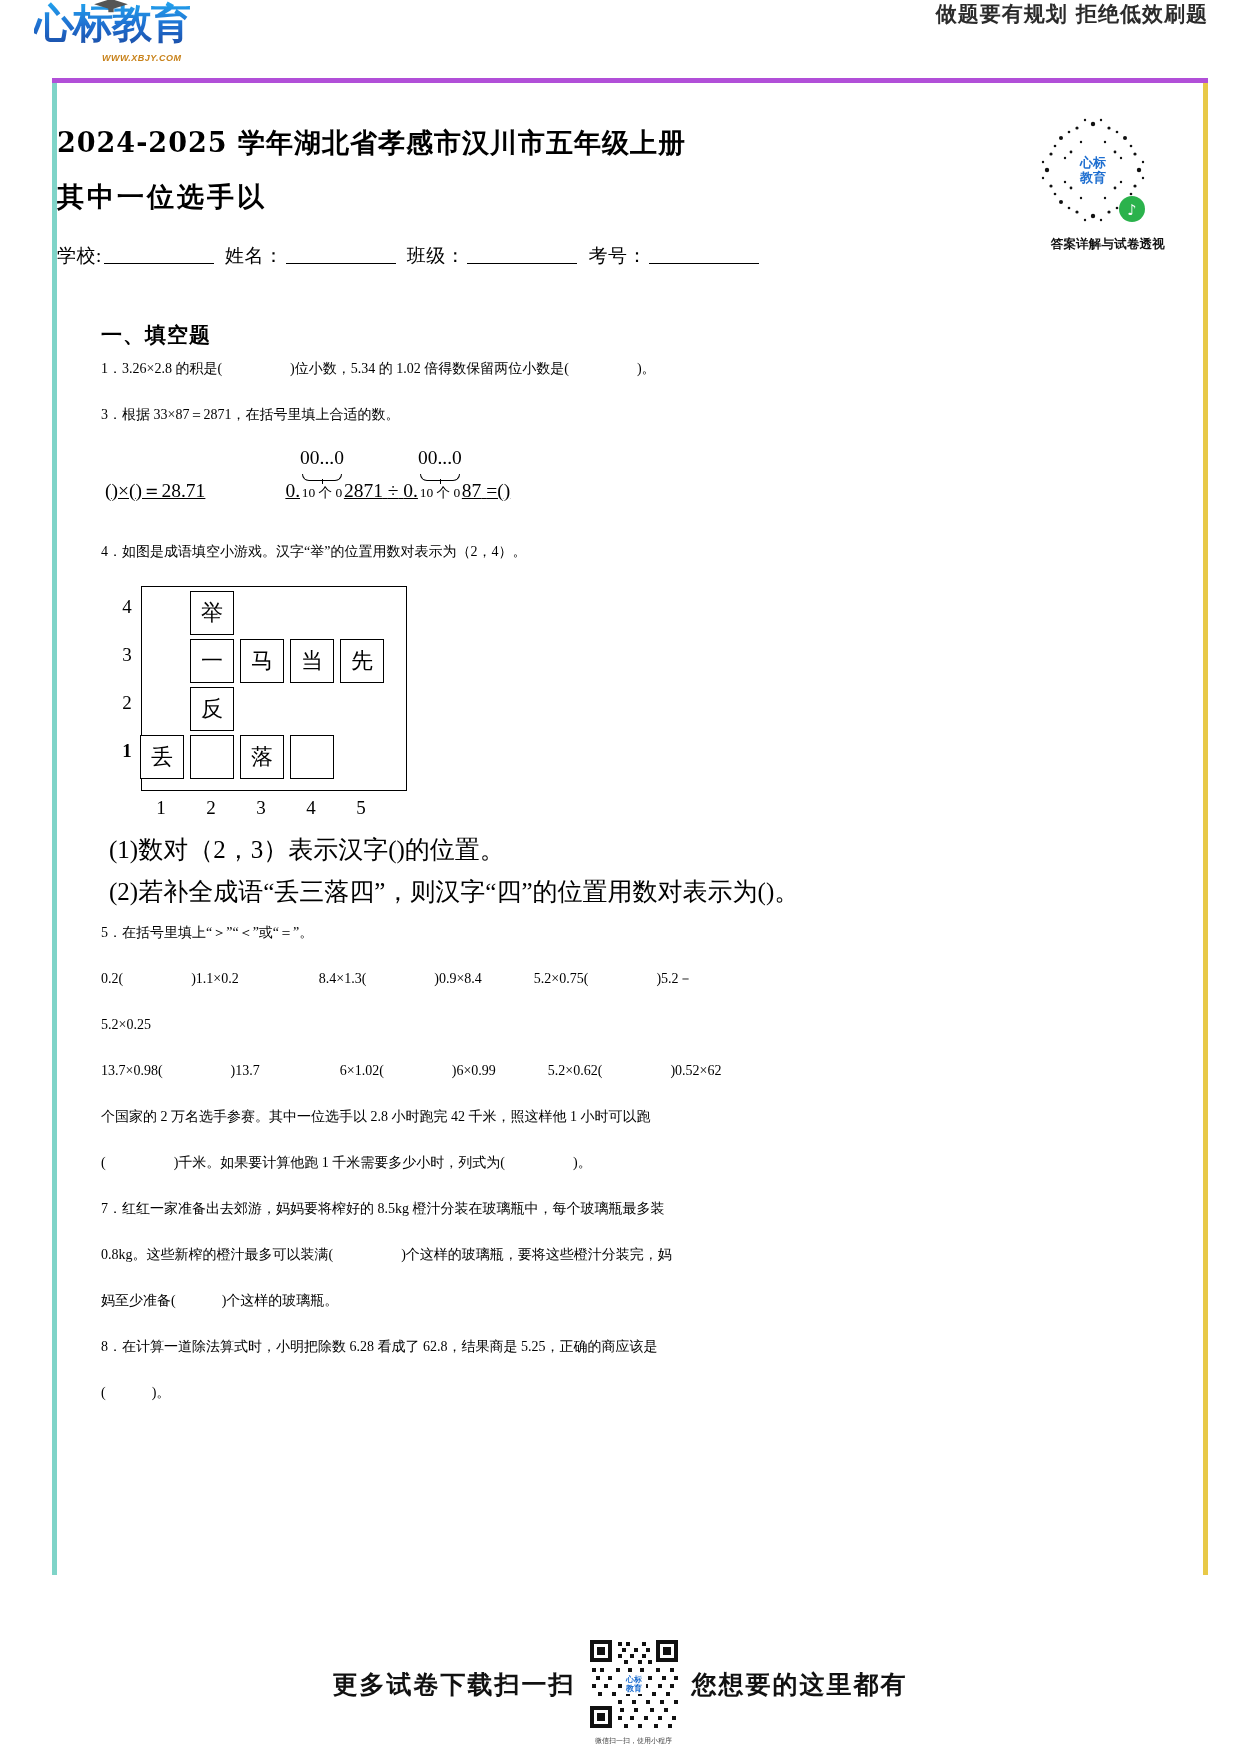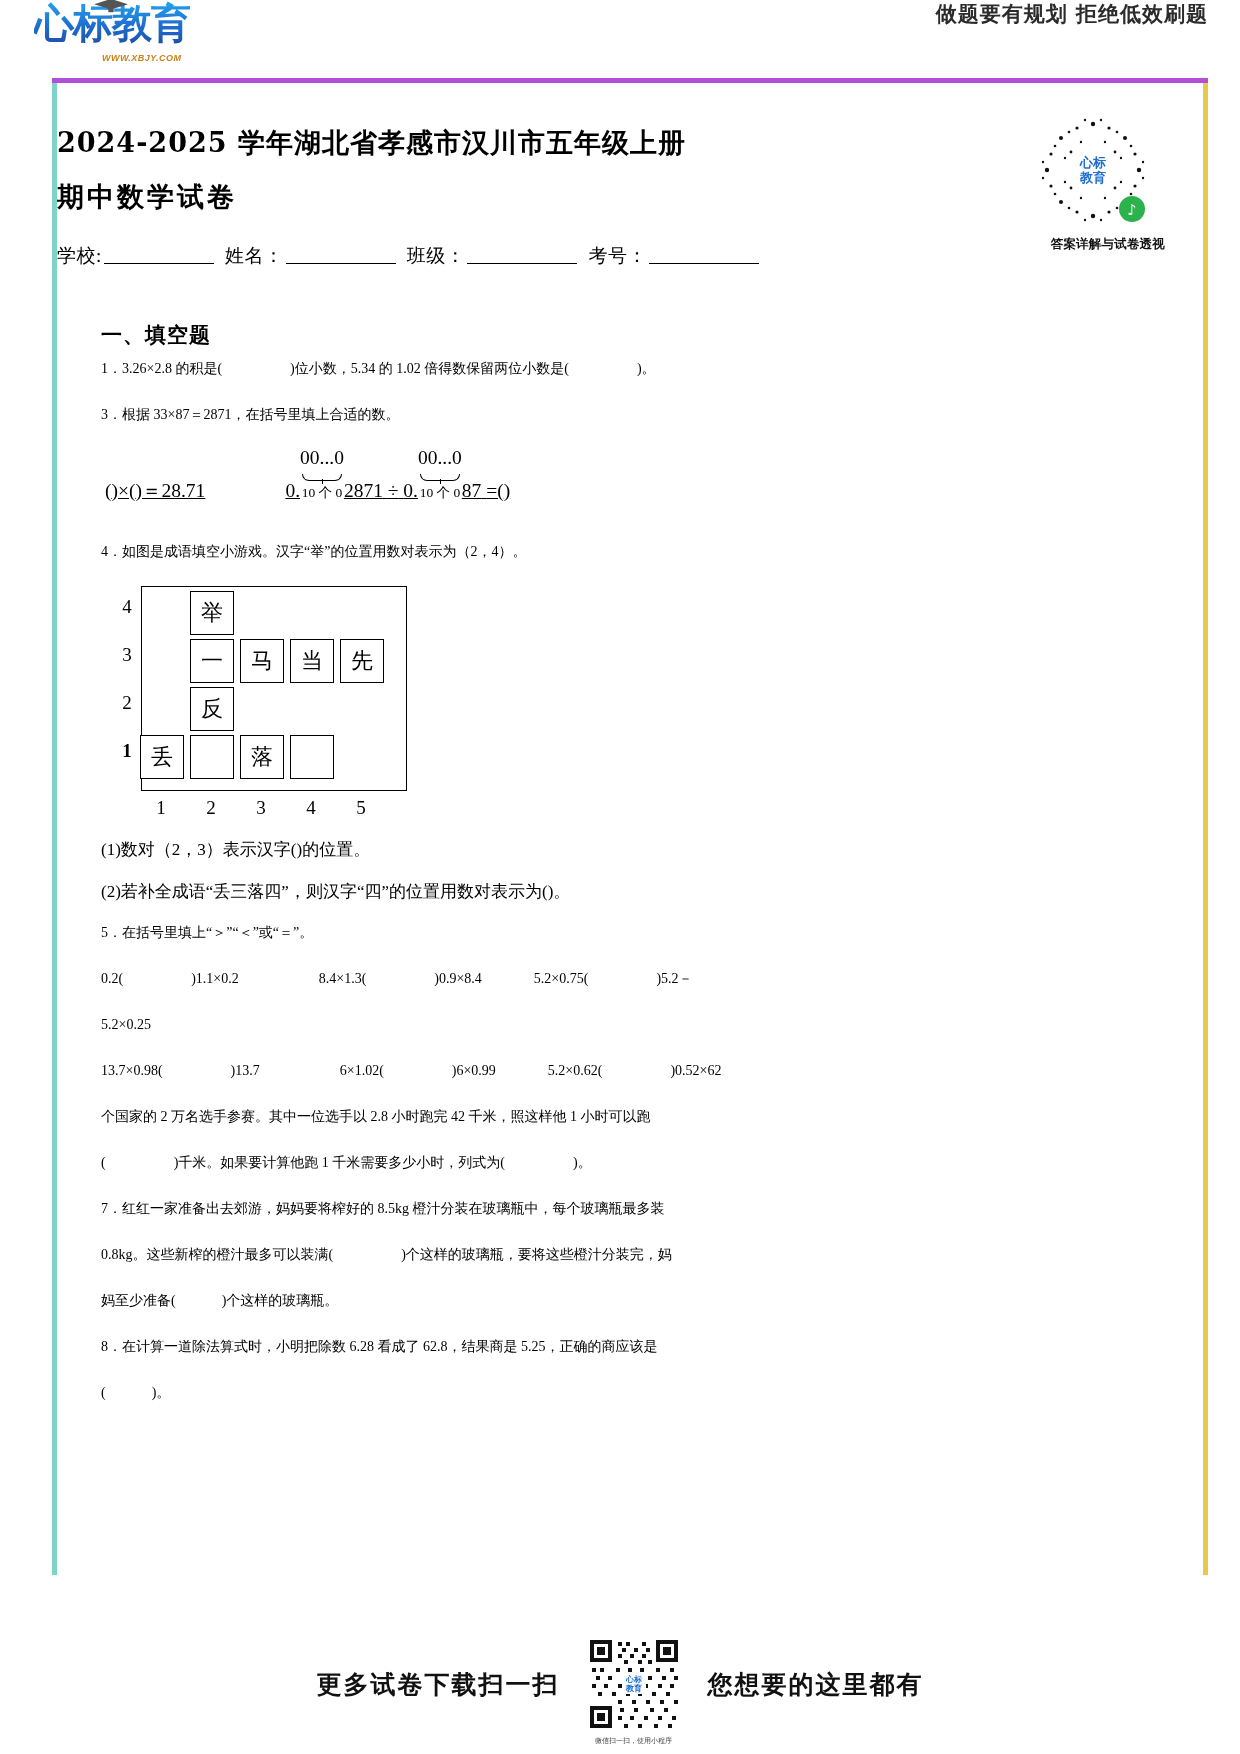--- a/index.html
+++ b/index.html
@@ -140,21 +140,21 @@
     margin-bottom:6px;
     text-align:justify;
   }
   .q .gap{ display:inline-block; width:68px; }
   .q .gap-sm{ display:inline-block; width:46px; }
   .q .gap-lg{ display:inline-block; width:96px; }
   .sp { display:inline-block; width:52px; }
   .sp-lg { display:inline-block; width:80px; }
   sup{ font-size:0.62em; vertical-align:super; }
 
-  .sub-q{ font-size:17px; line-height:42px; }
+  .sub-q{ font-size:25px; line-height:42px;margin-left:8px; }
 
   
   .formula-row{
     font-size:19.5px;
     line-height:34px;
     padding-left:4px;
     margin-top:2px;
     white-space:nowrap;
     text-decoration:underline;
   }
@@ -241,21 +241,21 @@
     width:1240px;
     height:150px;
   }
   .footer-inner{
     position:absolute;
     left:0; bottom:22px;
     width:1240px;
     display:flex;
     align-items:center;
     justify-content:center;
-    gap:26px;
+    gap:10px;
   }
   .footer-text{
     font-family:"DejaVu Sans","Liberation Sans",sans-serif;
     font-size:25px;
     font-weight:bold;
     letter-spacing:2px;
     color:#111;
   }
   .qr-bottom{ width:96px; height:96px; position:relative; }
   .qr-bottom-cap{
@@ -345,21 +345,21 @@
     <rect x="38" y="40" width="40" height="36" fill="#fff"></rect>
     <text x="58" y="55" font-family="DejaVu Sans, sans-serif" font-size="13" font-weight="bold" fill="#1f6fd0" text-anchor="middle">心标</text>
     <text x="58" y="70" font-family="DejaVu Sans, sans-serif" font-size="13" font-weight="bold" fill="#1f6fd0" text-anchor="middle">教育</text>
     <circle cx="97" cy="97" r="13" fill="#2bb24c"></circle>
     <text x="97" y="103" font-family="DejaVu Sans, sans-serif" font-size="15" fill="#fff" text-anchor="middle">♪</text>
   </svg>
   <div class="qr-caption">答案详解与试卷透视</div>
 
   <div class="title-block">
     <div class="title-line">2024-2025 学年湖北省孝感市汉川市五年级上册</div>
-    <div class="title-line second">期中数学试卷</div>
+    <div class="title-line second">其中一位选手以</div>
   </div>
 
   <div class="info-line">
     <span>学校:</span><span class="blank"></span>
     <span>姓名：</span><span class="blank"></span>
     <span>班级：</span><span class="blank"></span>
     <span>考号：</span><span class="blank"></span>
   </div>
 
   <div class="content">

